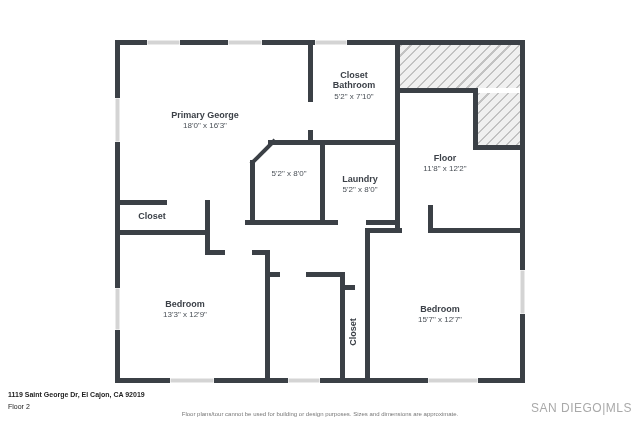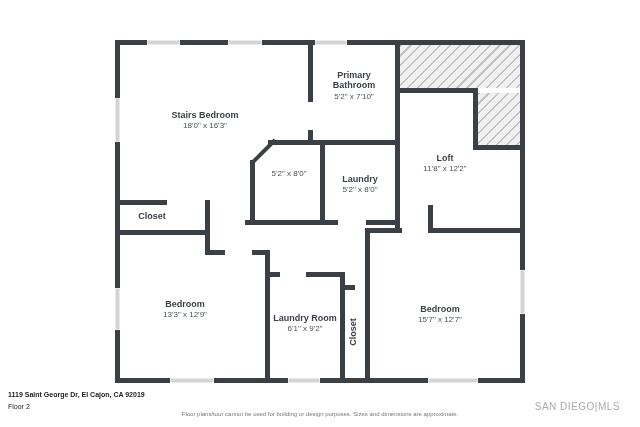--- a/index.html
+++ b/index.html
@@ -11,21 +11,21 @@
   .hatch{position:absolute;background-color:#f0f0f0;
          background-image:repeating-linear-gradient(135deg,#c2c2c2 0,#c2c2c2 1.5px,transparent 1.5px,transparent 7px);}
   .room-label{position:absolute;text-align:center;color:#3c4148;}
   .room-name{font-size:9px;font-weight:bold;line-height:1.15;}
   .room-dims{font-size:8px;font-weight:normal;color:#4a5057;line-height:1.2;margin-top:1px;}
   .stairs-label .room-name{display:inline-block;background:#ffffff;padding:1px 3px;}
   .vertical{transform:rotate(-90deg);}
   .footer-address{position:absolute;left:8px;top:391px;font-size:7px;font-weight:bold;color:#222;}
   .footer-floor{position:absolute;left:8px;top:403px;font-size:7px;color:#222;}
   .footer-disclaimer{position:absolute;left:0;top:411px;width:100%;text-align:center;font-size:6px;color:#777;}
-  .footer-brand{position:absolute;right:20px;top:401px;font-size:10px;color:#a9a9a9;letter-spacing:0.5px;}
+  .footer-brand{position:absolute;right:8px;top:401px;font-size:12px;color:#a9a9a9;letter-spacing:0.5px;}
 </style>
 </head>
 <body>
 
 <div class="canvas">
 
   <div class="hatch" style="left:400px;top:45px;width:120px;height:43px"></div>
   <div class="hatch" style="left:478px;top:93px;width:42px;height:52px"></div>
 
   <div class="wall" style="left:115px;top:40px;width:410px;height:5px"></div>
@@ -64,32 +64,32 @@
   <div class="window" style="left:228px;top:40px;width:34px;height:5px"></div>
   <div class="window" style="left:315px;top:40px;width:32px;height:5px"></div>
   <div class="window" style="left:115px;top:98px;width:5px;height:44px"></div>
   <div class="window" style="left:115px;top:288px;width:5px;height:42px"></div>
   <div class="window" style="left:170px;top:378px;width:44px;height:5px"></div>
   <div class="window" style="left:288px;top:378px;width:32px;height:5px"></div>
   <div class="window" style="left:428px;top:378px;width:50px;height:5px"></div>
   <div class="window" style="left:520px;top:270px;width:5px;height:44px"></div>
 
   <div class="room-label" style="left:130px;top:110px;width:150px">
-    <div class="room-name">Stairs Bedroom</div>
+    <div class="room-name">Primary George</div>
     <div class="room-dims">18'0" x 16'3"</div>
   </div>
 
   <div class="room-label" style="left:322px;top:70px;width:64px">
-    <div class="room-name">Primary Bathroom</div>
+    <div class="room-name">Closet Bathroom</div>
     <div class="room-dims">5'2" x 7'10"</div>
   </div>
 
 
   <div class="room-label" style="left:405px;top:153px;width:80px">
-    <div class="room-name">Loft</div>
+    <div class="room-name">Floor</div>
     <div class="room-dims">11'8" x 12'2"</div>
   </div>
 
   <div class="room-label" style="left:258px;top:168px;width:62px">
     <div class="room-dims">5'2" x 8'0"</div>
   </div>
 
   <div class="room-label" style="left:329px;top:174px;width:62px">
     <div class="room-name">Laundry</div>
     <div class="room-dims">5'2" x 8'0"</div>
@@ -97,24 +97,20 @@
 
   <div class="room-label" style="left:122px;top:211px;width:60px">
     <div class="room-name">Closet</div>
   </div>
 
   <div class="room-label" style="left:125px;top:299px;width:120px">
     <div class="room-name">Bedroom</div>
     <div class="room-dims">13'3" x 12'9"</div>
   </div>
 
-  <div class="room-label" style="left:263px;top:313px;width:84px">
-    <div class="room-name">Laundry Room</div>
-    <div class="room-dims">6'1" x 9'2"</div>
-  </div>
 
   <div class="room-label vertical" style="left:330px;top:325px;width:50px;height:14px">
     <div class="room-name">Closet</div>
   </div>
 
   <div class="room-label" style="left:380px;top:304px;width:120px">
     <div class="room-name">Bedroom</div>
     <div class="room-dims">15'7" x 12'7"</div>
   </div>
 

